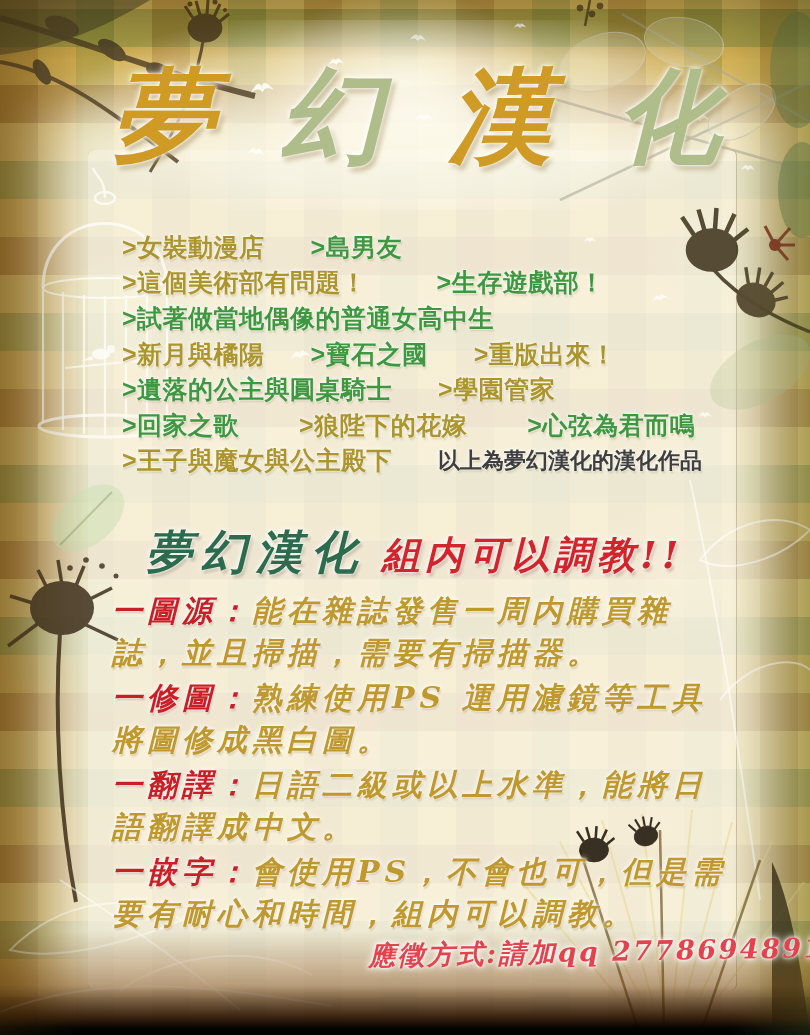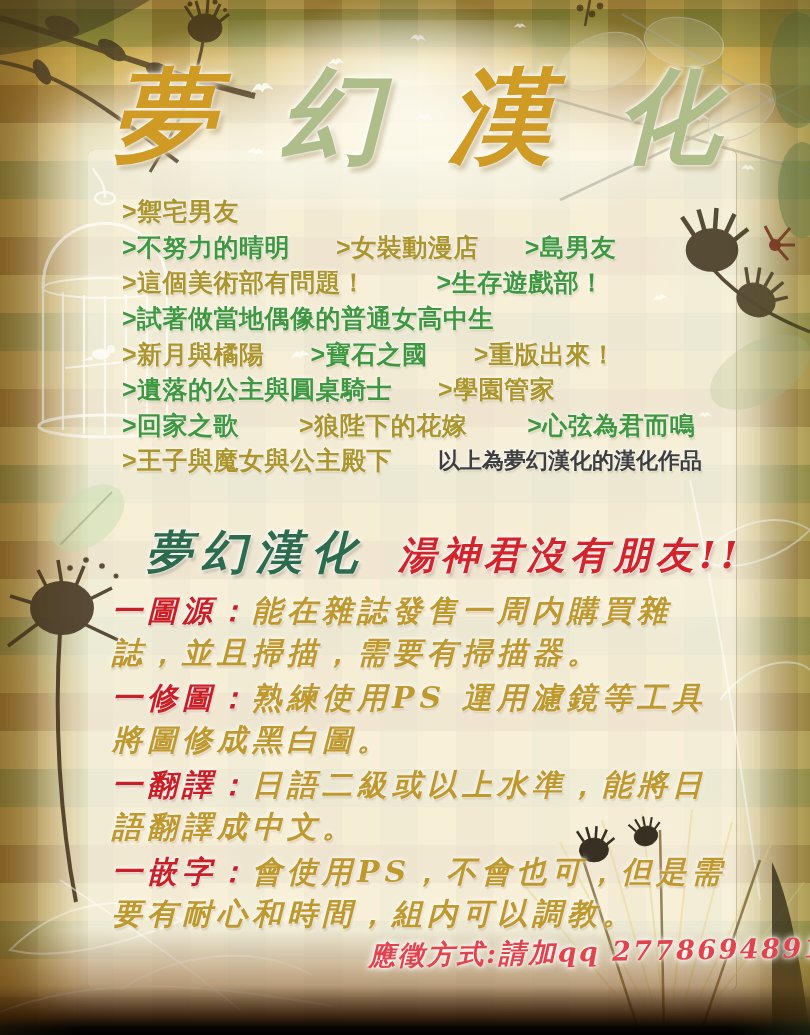--- a/index.html
+++ b/index.html
@@ -67,21 +67,21 @@
   .work-row:nth-child(3){gap:70px;}
   .work-row:nth-child(7){gap:60px;}
   .work-row:nth-child(9){gap:26px;}
   .work-item{
     font-weight:bold;font-size:25px;letter-spacing:.5px;
     text-shadow:0 0 2px #fff,0 0 5px rgba(255,255,255,.95),1px 2px 2px rgba(130,110,40,.35);
   }
   .work-item.tone-dark{color:var(--dark-note);font-size:22px;letter-spacing:0;}
   .recruit-head{
     position:absolute;left:146px;top:522px;width:560px;height:56px;
-    display:flex;align-items:baseline;gap:32px;white-space:nowrap;
+    display:flex;align-items:baseline;gap:16px;white-space:nowrap;
     font-family:"DejaVu Serif",serif;font-style:italic;font-weight:bold;
   }
   .recruit-head .group{
     font-size:46px;color:var(--head-green);letter-spacing:9px;
     text-shadow:0 0 3px #fff,0 0 7px #fff,2px 3px 3px rgba(90,80,40,.4);
   }
   .recruit-head .headline{
     font-size:38px;color:var(--headline-red);letter-spacing:5px;
     text-shadow:0 0 3px #fff,0 0 6px #fff,2px 3px 3px rgba(120,50,30,.35);
   }
@@ -274,24 +274,22 @@
 
   <div class="title" id="title">
       <span class="tone-gold">夢</span>
       <span class="tone-green">幻</span>
       <span class="tone-gold">漢</span>
       <span class="tone-green">化</span>
     </div>
 
   <div class="works" id="works">
       <div class="work-row">
-        <span class="work-item tone-gold">&gt;禦宅男友</span>
-      </div>
-      <div class="work-row">
-        <span class="work-item tone-green">&gt;不努力的晴明</span>
+      </div>
+      <div class="work-row">
         <span class="work-item tone-gold">&gt;女裝動漫店</span>
         <span class="work-item tone-green">&gt;島男友</span>
       </div>
       <div class="work-row">
         <span class="work-item tone-gold">&gt;這個美術部有問題！</span>
         <span class="work-item tone-green">&gt;生存遊戲部！</span>
       </div>
       <div class="work-row">
         <span class="work-item tone-green">&gt;試著做當地偶像的普通女高中生</span>
       </div>
@@ -310,21 +308,21 @@
         <span class="work-item tone-green">&gt;心弦為君而鳴</span>
       </div>
       <div class="work-row">
         <span class="work-item tone-gold">&gt;王子與魔女與公主殿下</span>
         <span class="work-item tone-dark">以上為夢幻漢化的漢化作品</span>
       </div>
     </div>
 
   <div class="recruit-head">
     <span class="group">夢幻漢化</span>
-    <span class="headline">湯神君沒有朋友!!</span>
+    <span class="headline">組内可以調教!!</span>
   </div>
 
   <div class="positions" id="positions">
       <p class="position"><span class="role">一圖源：</span><span class="desc">能在雜誌發售一周内購買雜誌，並且掃描，需要有掃描器。</span></p>
       <p class="position"><span class="role">一修圖：</span><span class="desc">熟練使用PS 運用濾鏡等工具將圖修成黑白圖。</span></p>
       <p class="position"><span class="role">一翻譯：</span><span class="desc">日語二級或以上水準，能將日語翻譯成中文。</span></p>
       <p class="position"><span class="role">一嵌字：</span><span class="desc">會使用PS，不會也可，但是需要有耐心和時間，組内可以調教。</span></p>
     </div>
 
   <div class="contact">應徵方式:請加qq 2778694891</div>

